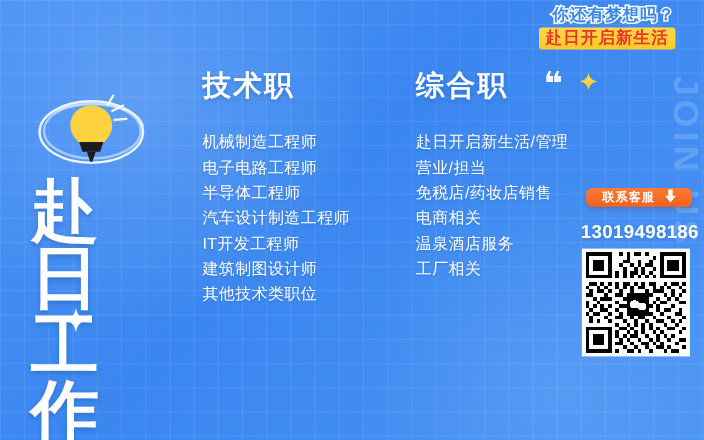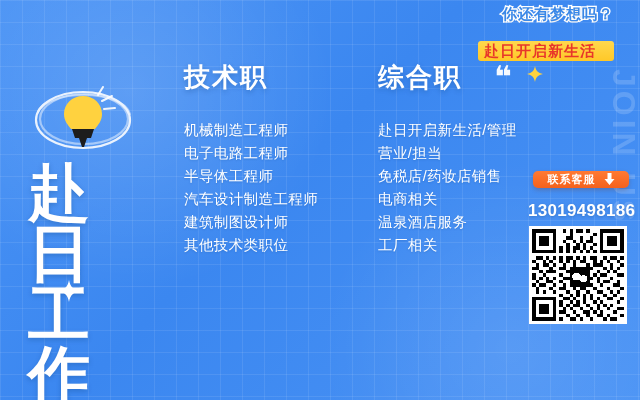--- a/index.html
+++ b/index.html
@@ -58,27 +58,27 @@
   }
   .slogan-line1 {
     font-size: 15px;
     font-weight: bold;
     letter-spacing: 1px;
     color: #3a88e8;
     -webkit-text-stroke: 2.6px #ffffff;
     paint-order: stroke fill;
     text-shadow: 0 1px 0 rgba(0,0,0,0.06);
     display: block;
-    margin-bottom: 20px;
+    margin-bottom: 4px;
   }
   .slogan-line2-wrap {
     display: inline-block;
     background: linear-gradient(180deg, #ffd84d 0%, #ffc828 100%);
     border-radius: 3px;
-    padding: 2px 18px 3px 6px;
+    padding: 2px 6px 3px 6px;
   }
   .slogan-line2 {
     font-size: 15px;
     font-weight: bold;
     letter-spacing: 1px;
     color: #e8372a;
     display: block;
   }
 
   
@@ -278,20 +278,21 @@
     </svg>
   </div>
 
   <div class="col col-tech">
     <h2 class="col-head">技术职</h2>
     <ul class="col-list">
       <li>机械制造工程师</li>
       <li>电子电路工程师</li>
       <li>半导体工程师</li>
       <li>汽车设计制造工程师</li>
+      <li>IT开发工程师</li>
       <li>建筑制图设计师</li>
       <li>其他技术类职位</li>
     </ul>
   </div>
 
   <div class="col col-gen">
     <h2 class="col-head">综合职</h2>
     <ul class="col-list">
       <li>赴日开启新生活/管理</li>
       <li>营业/担当</li>

